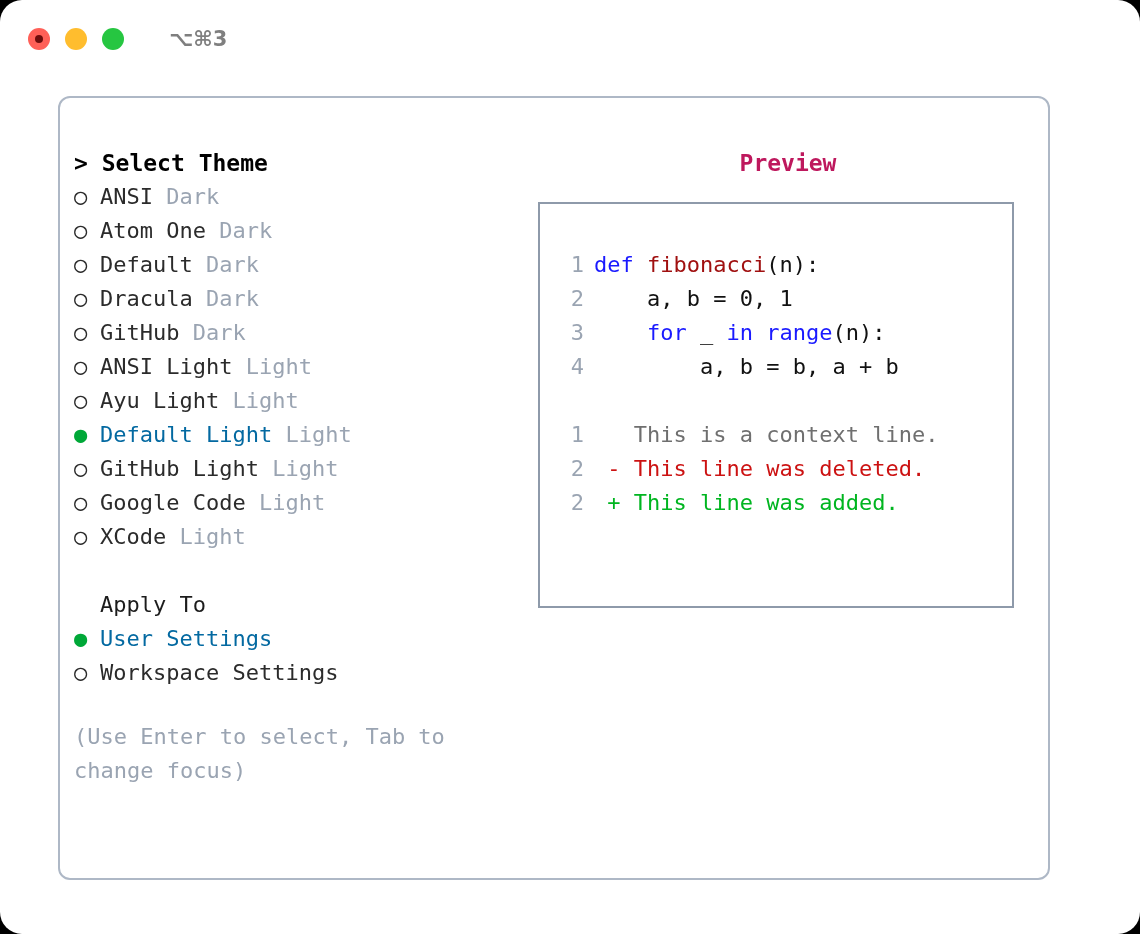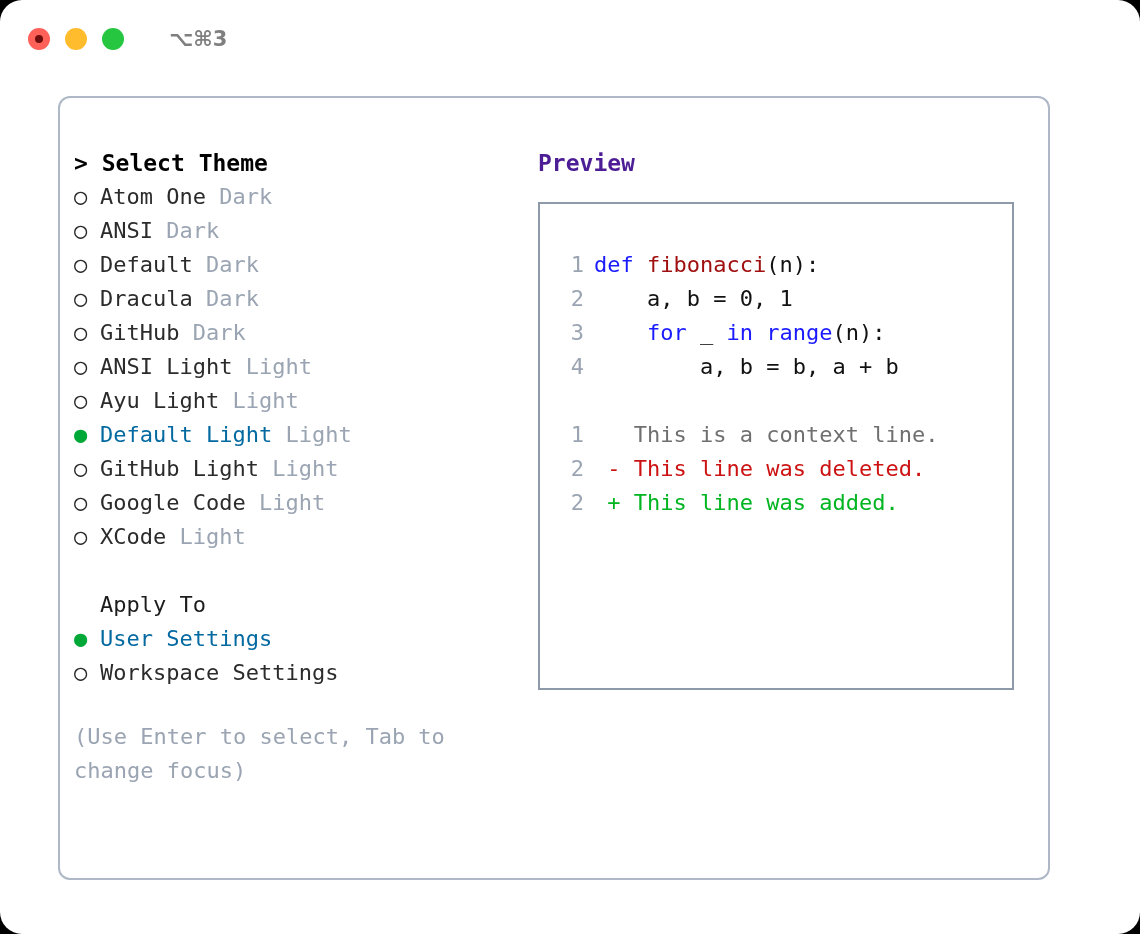--- a/index.html
+++ b/index.html
@@ -151,28 +151,29 @@
     line-height: 34px;
     color: #9aa4b2;
     white-space: pre-wrap;
     width: 400px;
   }
 
   
   .preview-label {
     font-size: 23px;
     font-weight: bold;
-    color: #4c1d95;
-    line-height: 34px;
-    white-space: pre;
+    color: #be185d;
+    line-height: 34px;
+    white-space: pre;
+    text-align: center;
   }
   .preview-box {
     margin-top: 22px;
     width: 476px;
-    height: 488px;
+    height: 406px;
     border: 2px solid #8e9aaa;
     box-sizing: border-box;
     background: #ffffff;
     padding: 44px 0 0 18px;
   }
   .code-line {
     font-size: 22px;
     line-height: 34px;
     white-space: pre;
     color: #111111;
@@ -206,22 +207,22 @@
     <div class="shortcut">⌥⌘3</div>
   </div>
 
   <div class="panel">
     <div class="columns">
 
       <div class="col-left">
         <div class="heading"><span class="caret">&gt;</span> <span>Select Theme</span></div>
 
         <div id="theme-list">
+            <div class="opt"><span class="marker">○</span><span class="name">ANSI</span> <span class="tag">Dark</span></div>
             <div class="opt"><span class="marker">○</span><span class="name">Atom One</span> <span class="tag">Dark</span></div>
-            <div class="opt"><span class="marker">○</span><span class="name">ANSI</span> <span class="tag">Dark</span></div>
             <div class="opt"><span class="marker">○</span><span class="name">Default</span> <span class="tag">Dark</span></div>
             <div class="opt"><span class="marker">○</span><span class="name">Dracula</span> <span class="tag">Dark</span></div>
             <div class="opt"><span class="marker">○</span><span class="name">GitHub</span> <span class="tag">Dark</span></div>
             <div class="opt"><span class="marker">○</span><span class="name">ANSI Light</span> <span class="tag">Light</span></div>
             <div class="opt"><span class="marker">○</span><span class="name">Ayu Light</span> <span class="tag">Light</span></div>
             <div class="opt selected"><span class="marker">●</span><span class="name">Default Light</span> <span class="tag">Light</span></div>
             <div class="opt"><span class="marker">○</span><span class="name">GitHub Light</span> <span class="tag">Light</span></div>
             <div class="opt"><span class="marker">○</span><span class="name">Google Code</span> <span class="tag">Light</span></div>
             <div class="opt"><span class="marker">○</span><span class="name">XCode</span> <span class="tag">Light</span></div>
           </div>

